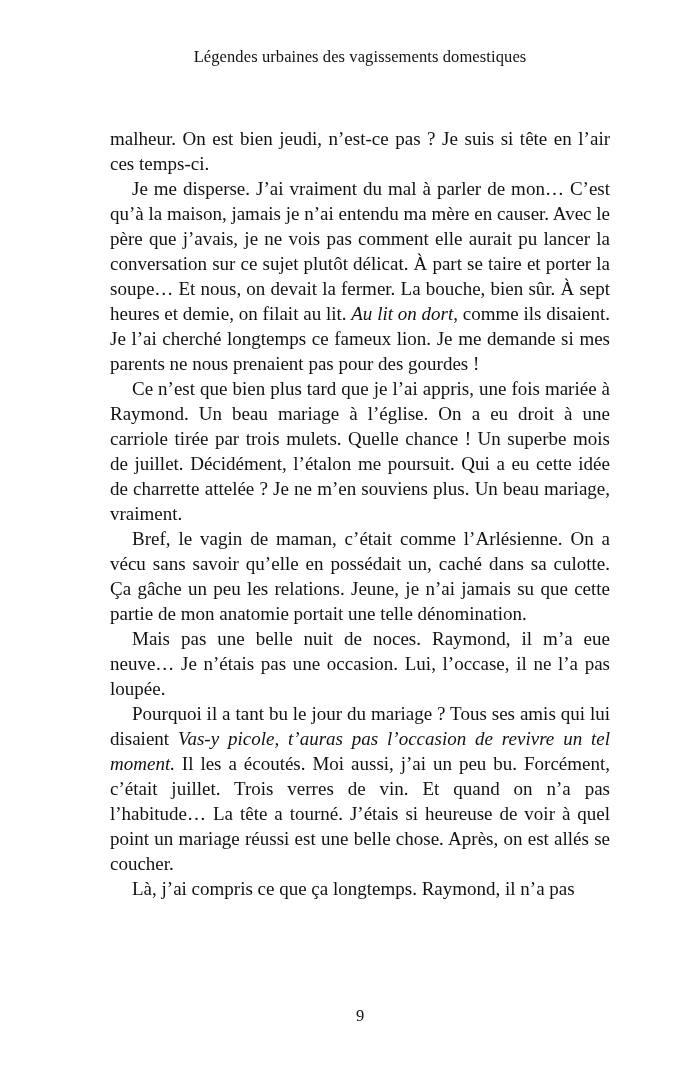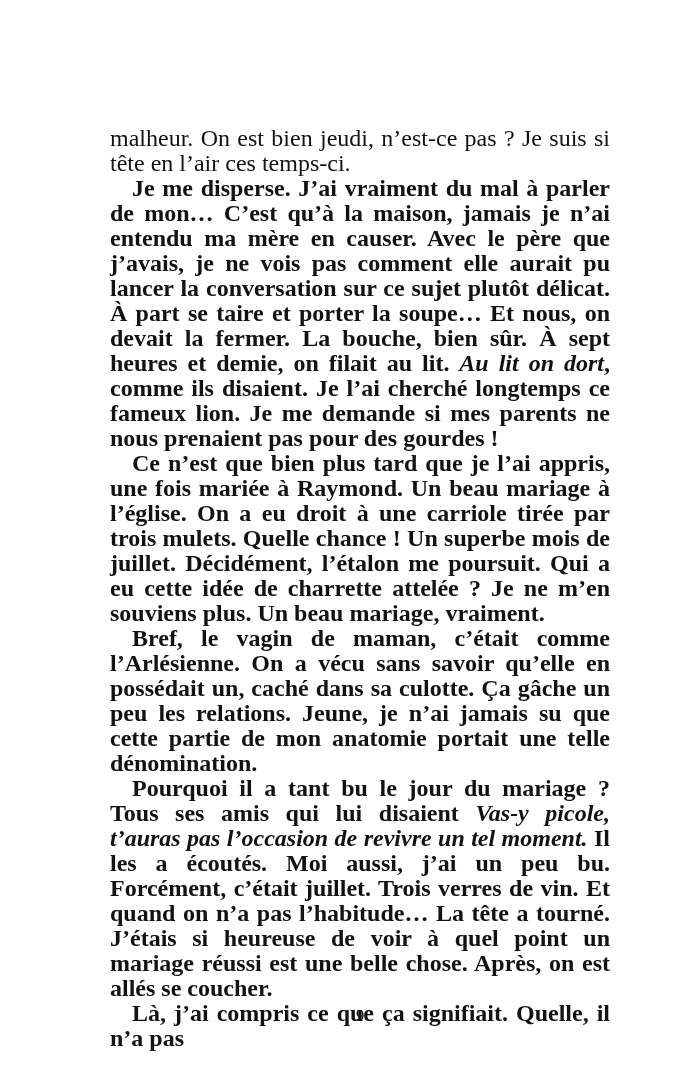--- a/index.html
+++ b/index.html
@@ -29,54 +29,55 @@
     text-align: center;
     font-size: 16.5px;
     line-height: 20px;
     letter-spacing: 0.1px;
   }
   .body-text {
     position: absolute;
     top: 126px;
     left: 110px;
     width: 500px;
-    font-size: 24px;
+    font-size: 19px;
     line-height: 25px;
     text-align: justify;
     text-justify: inter-word;
   }
   .para {
     margin: 0;
     padding: 0;
   }
   .para.indent {
     text-indent: 22px;
-    font-weight: bold;
   }
   .para em {
     font-style: italic;
   }
   .page-number {
     position: absolute;
     top: 1006px;
     left: 100px;
     width: 520px;
     text-align: center;
     font-size: 16.5px;
     line-height: 20px;
   }
 </style>
 </head>
 <body>
 
 <div class="book-page">
+  <div class="running-header">Légendes urbaines des vagissements domestiques</div>
 
   <div class="body-text">
       <p class="para"><span>malheur. On est bien jeudi, n’est-ce pas&nbsp;? Je suis si tête en l’air ces temps-ci.</span></p>
       <p class="para indent"><span>Je me disperse. J’ai vraiment du mal à parler de mon… C’est qu’à la maison, jamais je n’ai entendu ma mère en causer. Avec le père que j’avais, je ne vois pas comment elle aurait pu lancer la conversation sur ce sujet plutôt délicat. À part se taire et porter la soupe… Et nous, on devait la fermer. La bouche, bien sûr. À sept heures et demie, on filait au lit. </span><em>Au lit on dort</em><span>, comme ils disaient. Je l’ai cherché longtemps ce fameux lion. Je me demande si mes parents ne nous prenaient pas pour des gourdes&nbsp;!</span></p>
       <p class="para indent"><span>Ce n’est que bien plus tard que je l’ai appris, une fois mariée à Raymond. Un beau mariage à l’église. On a eu droit à une carriole tirée par trois mulets. Quelle chance&nbsp;! Un superbe mois de juillet. Décidément, l’étalon me poursuit. Qui a eu cette idée de charrette attelée&nbsp;? Je ne m’en souviens plus. Un beau mariage, vraiment.</span></p>
       <p class="para indent"><span>Bref, le vagin de maman, c’était comme l’Arlésienne. On a vécu sans savoir qu’elle en possédait un, caché dans sa culotte. Ça gâche un peu les relations. Jeune, je n’ai jamais su que cette partie de mon anatomie portait une telle dénomination.</span></p>
+      <p class="para indent"><span>Mais pas une belle nuit de noces. Raymond, il m’a eue neuve… Je n’étais pas une occasion. Lui, l’occase, il ne l’a pas loupée.</span></p>
       <p class="para indent"><span>Pourquoi il a tant bu le jour du mariage&nbsp;? Tous ses amis qui lui disaient </span><em>Vas-y picole, t’auras pas l’occasion de revivre un tel moment.</em><span> Il les a écoutés. Moi aussi, j’ai un peu bu. Forcément, c’était juillet. Trois verres de vin. Et quand on n’a pas l’habitude… La tête a tourné. J’étais si heureuse de voir à quel point un mariage réussi est une belle chose. Après, on est allés se coucher.</span></p>
-      <p class="para indent"><span>Là, j’ai compris ce que ça signifiait. Quelle, il n’a pas</span></p>
+      <p class="para indent"><span>Là, j’ai compris ce que ça longtemps. Raymond, il n’a pas</span></p>
     </div>
 
   <div class="page-number">9</div>
 </div>
 
 </body></html>

